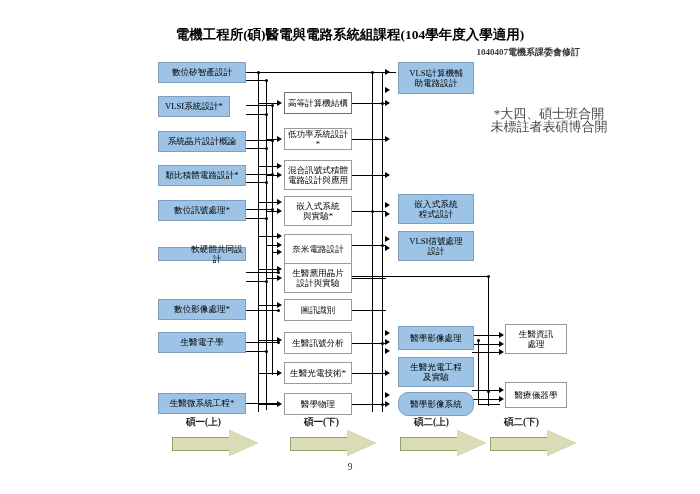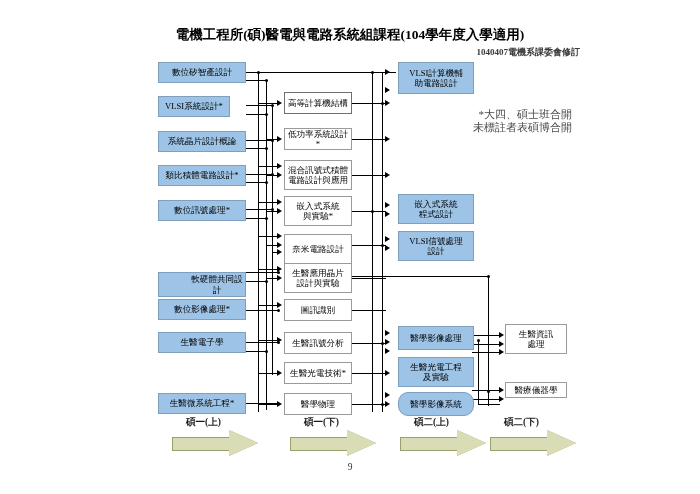--- a/index.html
+++ b/index.html
@@ -12,22 +12,22 @@
 
   .title{
     position:absolute;left:0;top:26px;width:700px;text-align:center;
     font-size:13.5px;font-weight:bold;letter-spacing:0px;
   }
   .subtitle{
     position:absolute;left:0;top:46px;width:580px;text-align:right;
     font-size:9px;font-weight:bold;color:#3a3a3a;
   }
   .note{
-    position:absolute;left:442px;top:108px;width:130px;
-    font-size:11px;line-height:12.5px;color:#4a4a4a;text-align:right;
+    position:absolute;left:484px;top:108px;width:130px;
+    font-size:13px;line-height:12.5px;color:#4a4a4a;text-align:center;
   }
 
   
   .box{
     position:absolute;box-sizing:border-box;
     display:flex;align-items:center;justify-content:center;
     text-align:center;font-size:8.6px;line-height:10.5px;
     border:1px solid #9a9a9a;background:#ffffff;color:#000;
     padding:0 2px;
   }
@@ -221,21 +221,21 @@
   </div>
   <div class="box blue" style="left:158px;top:131px;width:88px;height:21px;">
     <span>系統晶片設計概論</span>
   </div>
   <div class="box blue" style="left:158px;top:165px;width:88px;height:21px;">
     <span>類比積體電路設計*</span>
   </div>
   <div class="box blue" style="left:158px;top:200px;width:88px;height:21px;">
     <span>數位訊號處理*</span>
   </div>
-  <div class="box blue" style="left:158px;top:272px;width:88px;height:25px;padding-left:32px;">
+  <div class="box blue" style="left:158px;top:247px;width:88px;height:14px;padding-left:32px;">
     <span>軟硬體共同設計</span>
   </div>
   <div class="box blue" style="left:158px;top:299px;width:88px;height:21px;">
     <span>數位影像處理*</span>
   </div>
   <div class="box blue" style="left:158px;top:332px;width:88px;height:21px;">
     <span>生醫電子學</span>
   </div>
   <div class="box blue" style="left:158px;top:393px;width:88px;height:21px;">
     <span>生醫微系統工程*</span>
@@ -295,21 +295,21 @@
 及實驗</span>
   </div>
   <div class="box blue" style="left:398px;top:392px;width:76px;height:24px;border-radius:10px;">
     <span>醫學影像系統</span>
   </div>
 
   <div class="box" style="left:505px;top:324px;width:62px;height:30px;">
     <span>生醫資訊
 處理</span>
   </div>
-  <div class="box" style="left:505px;top:382px;width:62px;height:16px;">
+  <div class="box" style="left:505px;top:382px;width:62px;height:26px;">
     <span>醫療儀器學</span>
   </div>
 
   <div class="semwrap" style="left:172px;top:418px;width:90px;height:40px;">
     <div class="semlabel">碩一(上)</div>
     <div class="semarrow">
       <div class="headline"></div>
         <div class="shaft"></div>
         <div class="head"></div>
     </div>

